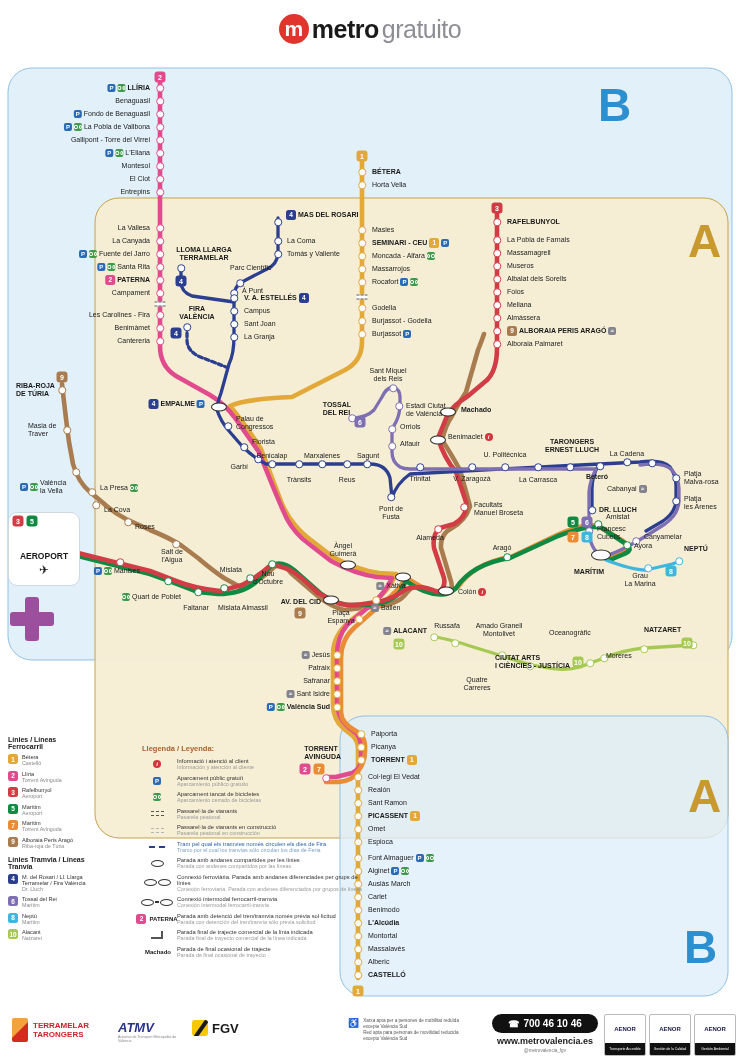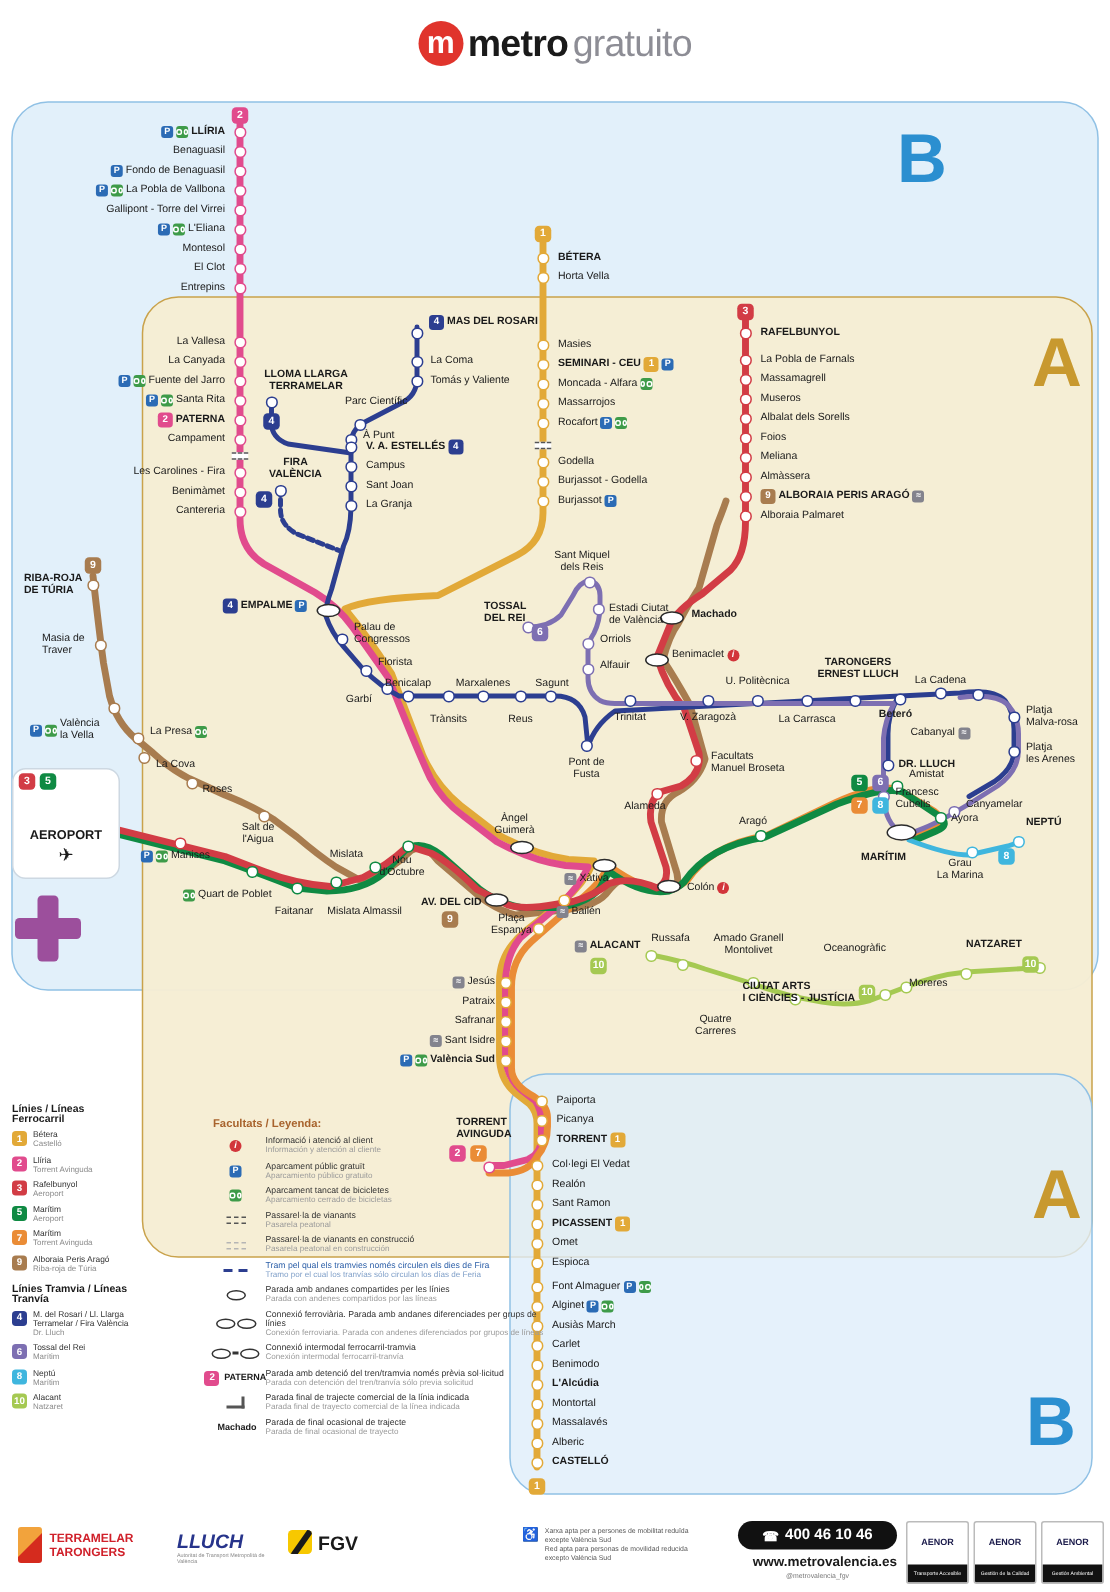--- a/index.html
+++ b/index.html
@@ -85,21 +85,21 @@
   .fgv-sq{width:16px;height:16px;background:#F7C800;border-radius:3px;position:relative;overflow:hidden;}
   .fgv-sq:before{content:"";position:absolute;left:7px;top:-3px;width:4px;height:24px;background:#1a1a1a;transform:rotate(35deg);}
   .fgv-word{font-size:13px;font-weight:bold;}
   .access{position:absolute;left:348px;top:10px;display:flex;gap:4px;}
   .wheel{color:#2B6BB5;font-size:9px;}
   .access-lines div{font-size:4.6px;color:#555;line-height:1.3;}
   .contact{position:absolute;left:492px;top:6px;width:106px;text-align:center;}
   .pill{background:#111;color:#fff;border-radius:11px;height:19px;display:flex;align-items:center;justify-content:center;
         gap:4px;font-size:10px;font-weight:bold;}
   .pill-icon{font-size:9px;}
-  .web{font-size:9px;font-weight:bold;margin-top:3px;text-align:right;}
+  .web{font-size:9px;font-weight:bold;margin-top:3px;}
   .social{font-size:4.6px;color:#777;margin-top:2px;}
   .aenor{position:absolute;left:604px;top:6px;display:flex;gap:3px;}
   .aenor-box{width:40px;height:40px;border:1px solid #bbb;border-radius:2px;background:#fff;overflow:hidden;
              display:flex;flex-direction:column;}
   .aenor-top{flex:1;display:flex;align-items:center;justify-content:center;font-size:6px;font-weight:bold;color:#1a1a4a;}
   .aenor-sub{height:12px;background:#111;color:#fff;font-size:3.4px;display:flex;align-items:center;
              justify-content:center;text-align:center;padding:0 1px;}
 </style>
 </head>
 <body>
@@ -835,21 +835,21 @@
       <div class="oval" style="left: 601px; top: 555px; width: 20px; height: 11px;"></div>
       <div class="walkway" style="left: 160px; top: 304px;"></div>
       <div class="walkway" style="left: 362px; top: 297px;"></div>
       <div class="zletter" style="left: 598px; top: 82px; color: rgb(43, 143, 208);">B</div>
       <div class="zletter" style="left: 688px; top: 218px; color: rgb(200, 153, 47);">A</div>
       <div class="zletter" style="left: 688px; top: 773px; color: rgb(200, 153, 47);">A</div>
       <div class="zletter" style="left: 684px; top: 924px; color: rgb(43, 143, 208);">B</div>
     </div>
 
   <div class="legend">
-    <div class="legend-title">Facultats / Leyenda:</div>
+    <div class="legend-title">Llegenda / Leyenda:</div>
     <div id="legend-items">
         <div class="lrow">
           <div class="lsym">
             <div class="ic ic-i">i</div>
           </div>
           <div class="ltxt">
             <div class="lt1">Informació i atenció al client</div>
             <div class="lt2">Información y atención al cliente</div>
           </div>
         </div>
@@ -1048,40 +1048,40 @@
 
   <div class="footer">
     <div class="gv">
       <div class="gv-flag"></div>
       <div class="gv-text">
         <div>TERRAMELAR</div>
         <div>TARONGERS</div>
       </div>
     </div>
     <div class="atmv">
-      <div class="atmv-word">LLUCH</div>
+      <div class="atmv-word">ATMV</div>
       <div class="atmv-sub">Autoritat de Transport Metropolità de València</div>
     </div>
     <div class="fgv">
       <div class="fgv-sq"></div>
       <div class="fgv-word">FGV</div>
     </div>
     <div class="access">
       <span class="wheel">♿</span>
       <div class="access-lines" id="access-lines">
           <div class="aline">Xarxa apta per a persones de mobilitat reduïda</div>
           <div class="aline">excepte València Sud</div>
           <div class="aline">Red apta para personas de movilidad reducida</div>
           <div class="aline">excepto València Sud</div>
         </div>
     </div>
     <div class="contact">
       <div class="pill">
         <span class="pill-icon">☎</span>
-        <span>400 46 10 46</span>
+        <span>700 46 10 46</span>
       </div>
       <div class="web">www.metrovalencia.es</div>
       <div class="social">@metrovalencia_fgv</div>
     </div>
     <div id="aenor" class="aenor">
         <div class="aenor-box">
           <div class="aenor-top">AENOR</div>
           <div class="aenor-sub">Transporte Accesible</div>
         </div>
         <div class="aenor-box">

